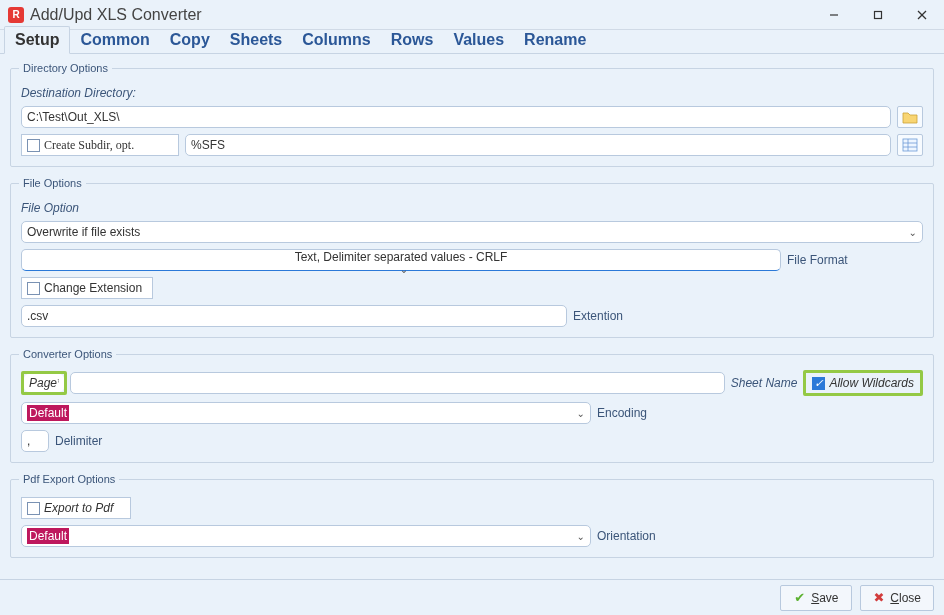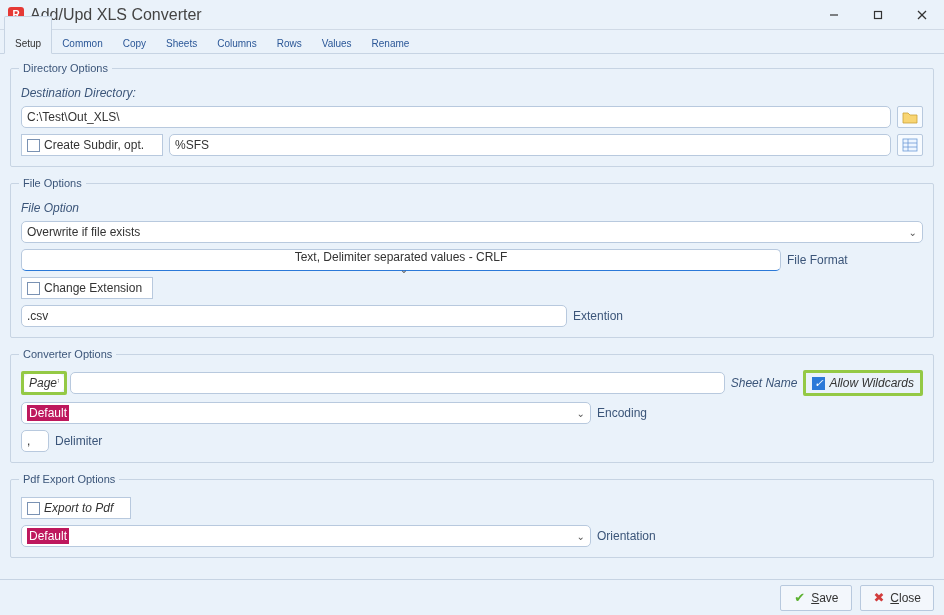--- a/index.html
+++ b/index.html
@@ -45,24 +45,25 @@
   
   .tabbar {
     height: 24px;
     background: #eaf2fa;
     border-bottom: 1px solid #c7d4e3;
     display: flex;
     align-items: flex-end;
     padding-left: 4px;
   }
   .tab {
-    padding: 21px 10px 4px 10px;
-    font-size: 10px;
+    padding: 4px 10px 4px 10px;
+    font-size: 16px;
     color: #2b5797;
     cursor: default;
+    font-weight: bold;
   }
   .tab.active {
     background: #eaf2fa;
     border: 1px solid #c7d4e3;
     border-bottom: 1px solid #eaf2fa;
     margin-bottom: -1px;
     border-radius: 2px 2px 0 0;
     color: #333;
   }
   
@@ -144,21 +145,21 @@
     border-color: #2b79d8;
   }
   .cb-wrap { display: inline-flex; align-items: center; gap: 4px; }
   .cb-wrap.boxed {
     border: 1px solid #b8c9de;
     background: #fff;
     padding: 3px 5px;
     height: 22px;
   }
   .fill { flex: 1 1 auto; }
-  .w-130 { width: 142px; }
+  .w-130 { width: 158px; font-family: Liberation Serif, serif; }
   .hl-green { border: 3px solid #94c945; border-radius: 2px; }
   
   .bottombar {
     height: 36px;
     border-top: 1px solid #c7d4e3;
     display: flex;
     align-items: center;
     justify-content: flex-end;
     gap: 8px;
     padding: 0 10px;

